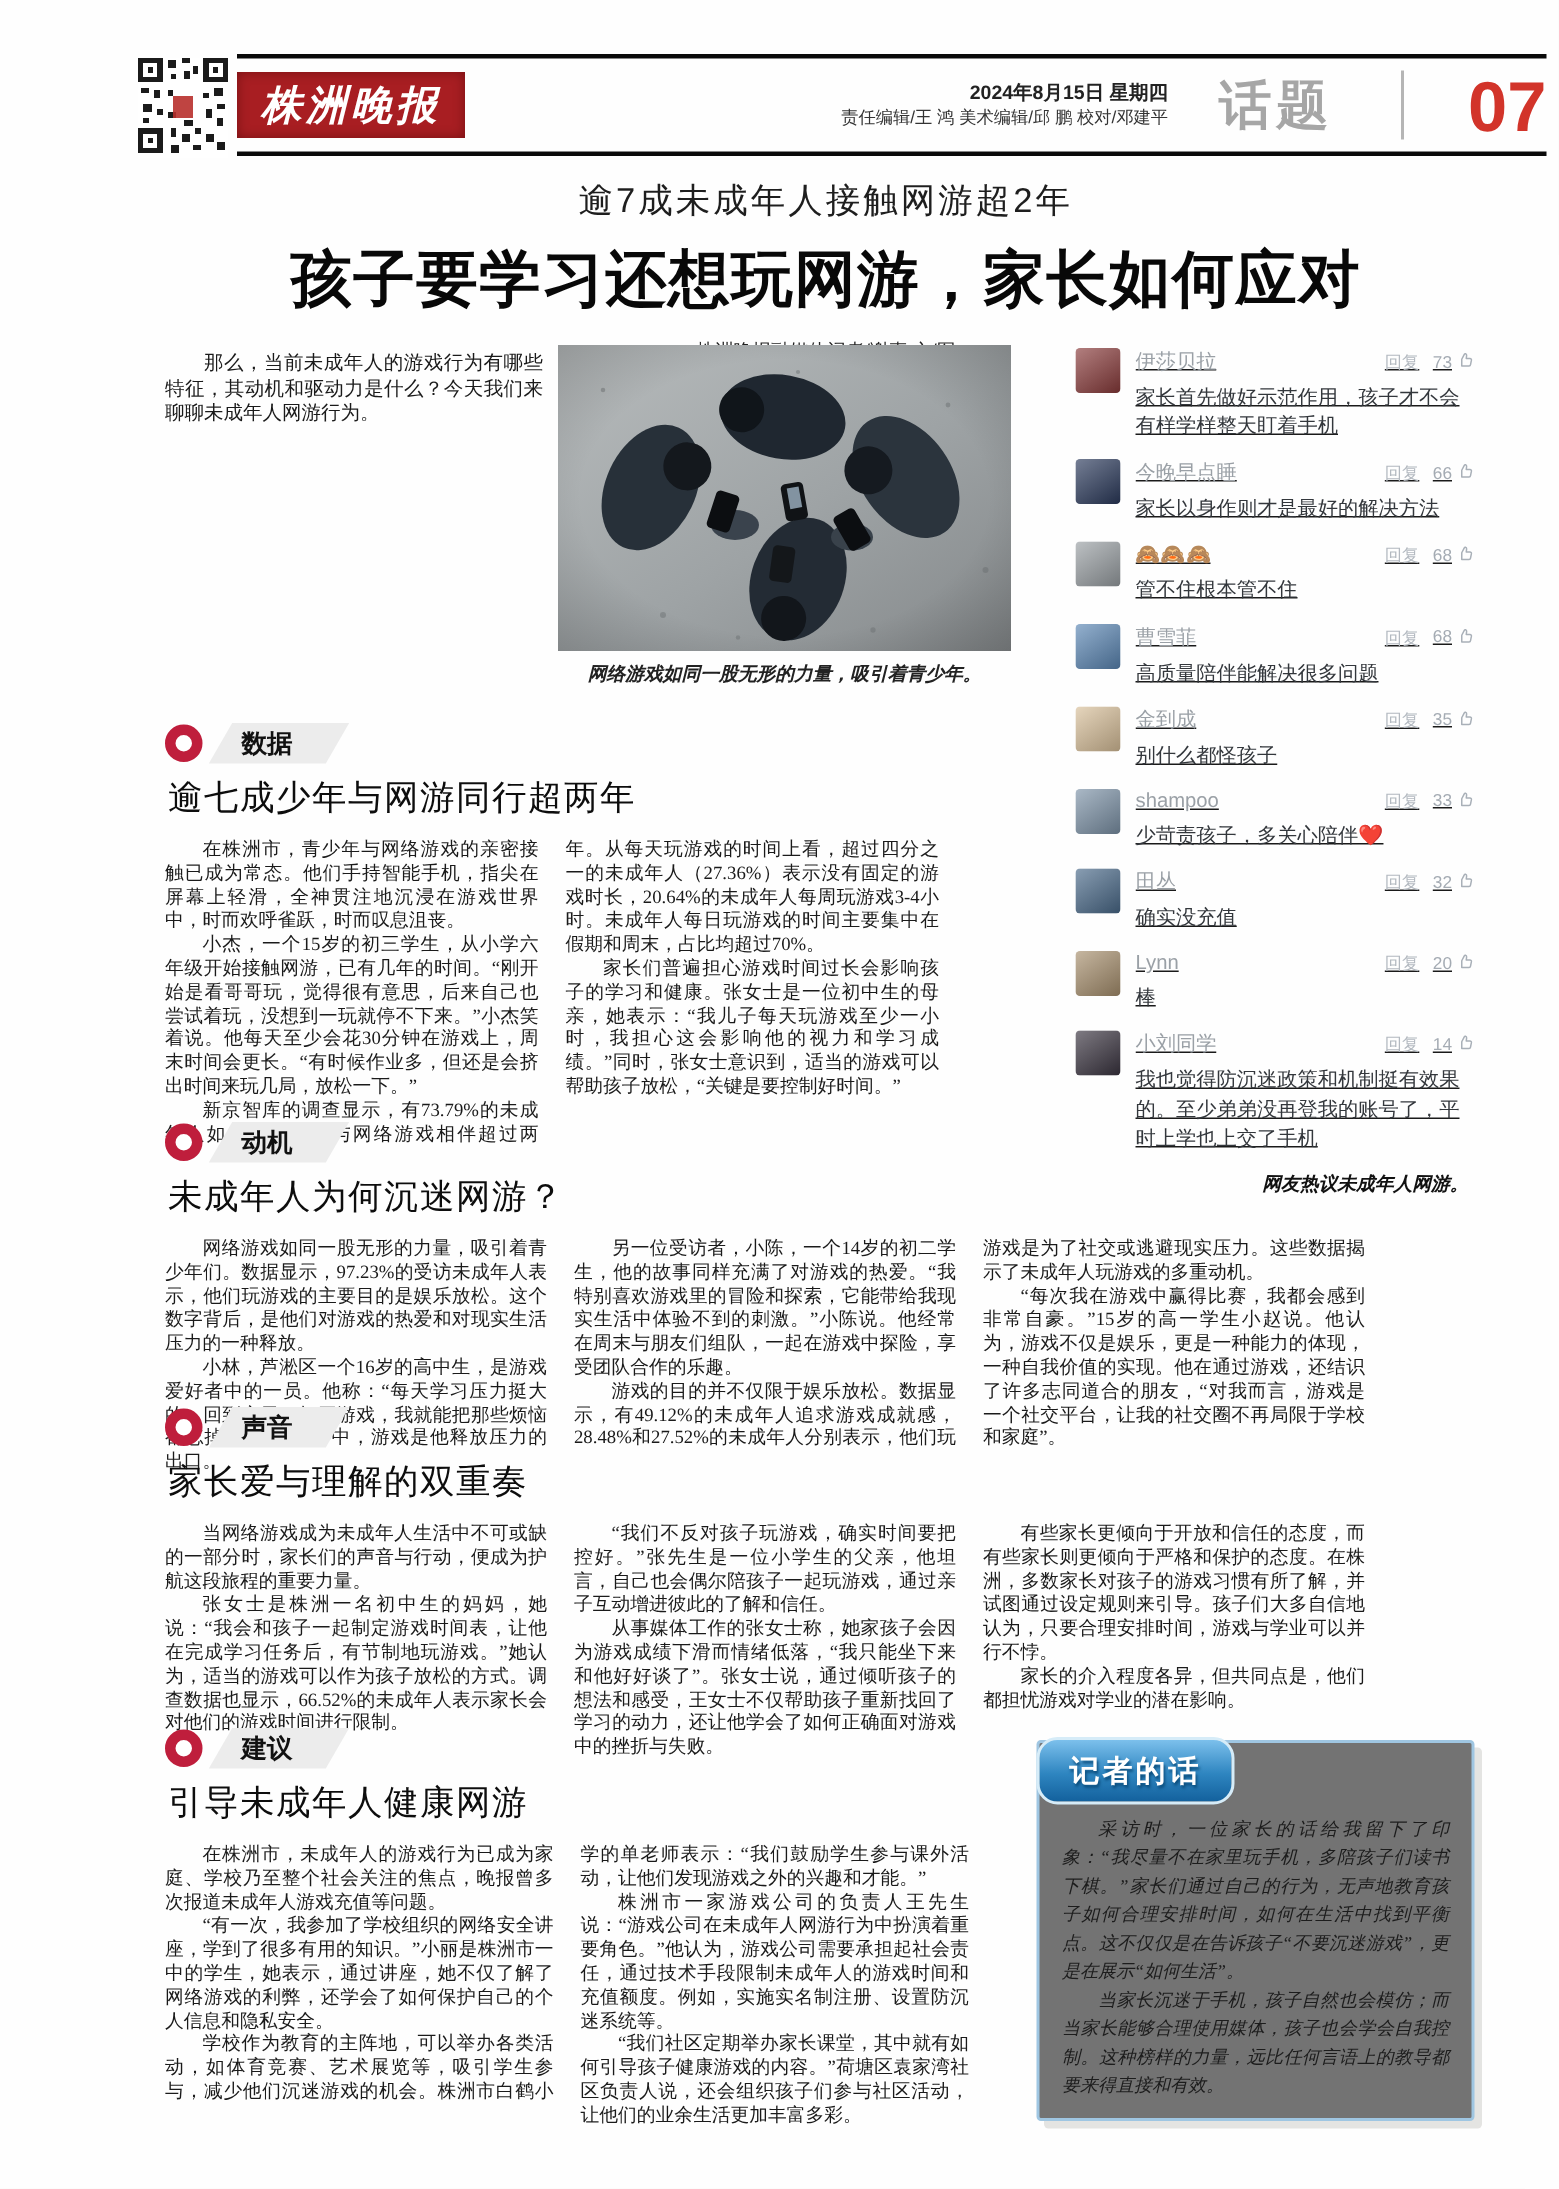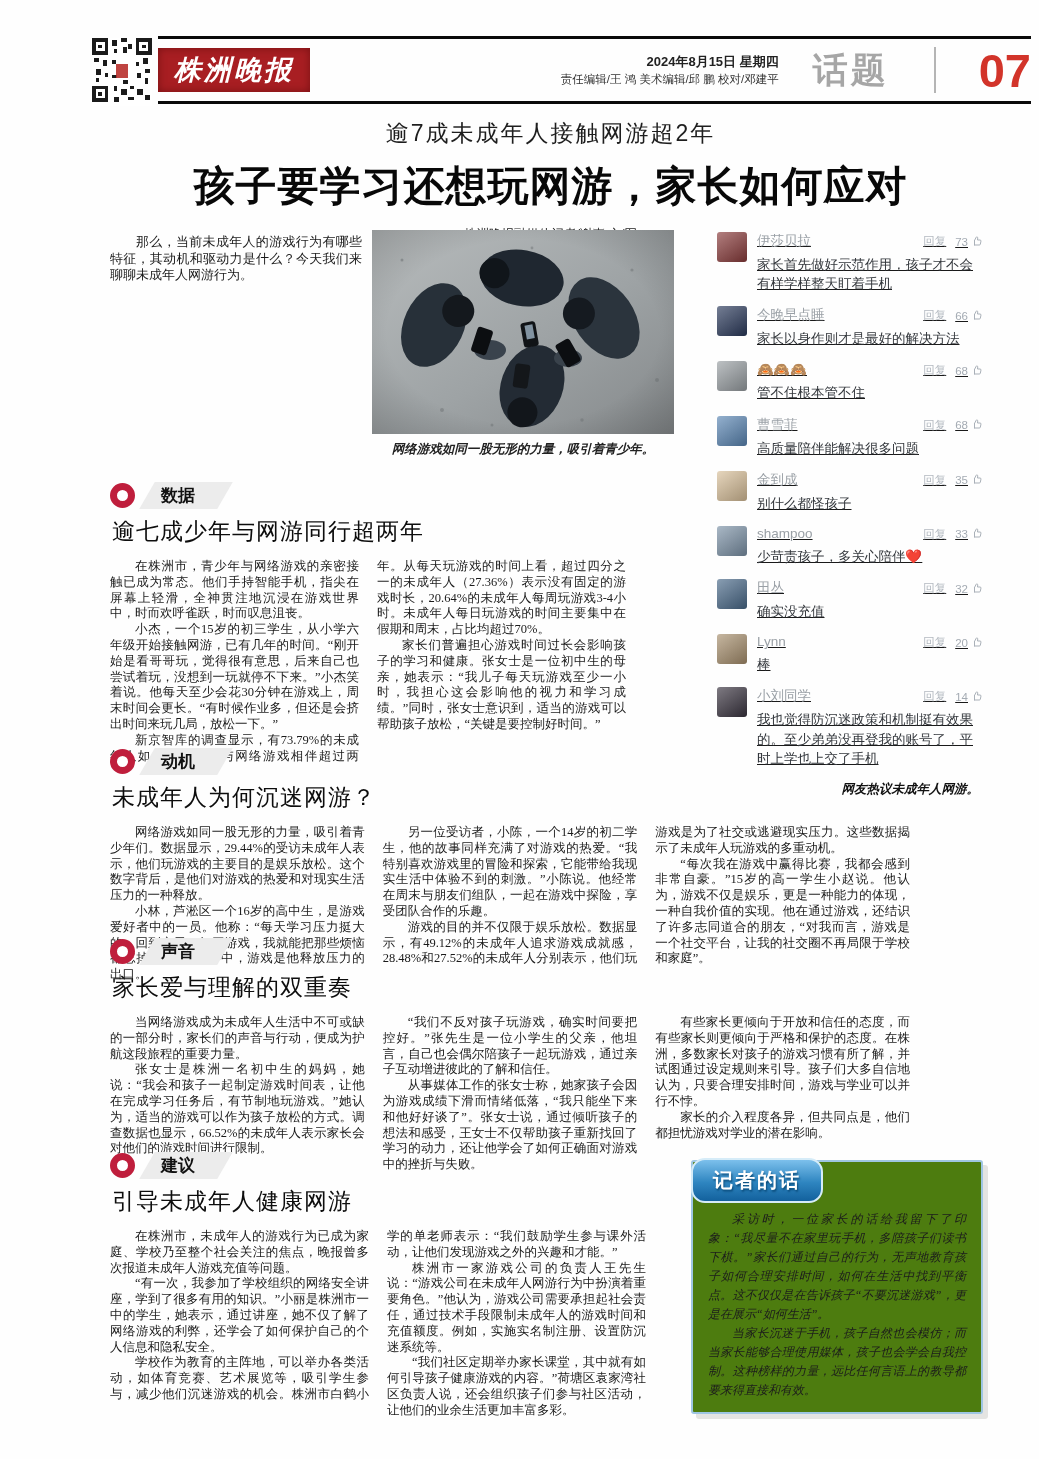--- a/index.html
+++ b/index.html
@@ -61,21 +61,21 @@
   .section-data{left:0;top:252px;width:516px;}
   .section-data .sec-cols{column-count:2;}
   .section-motive{left:0;top:518px;width:800px;}
   .section-motive .sec-cols{column-count:3;}
   .section-voice{left:0;top:708px;width:800px;}
   .section-voice .sec-cols{column-count:3;}
   .section-advice{left:0;top:922px;width:536px;}
   .section-advice .sec-cols{column-count:2;}
 
   
-  .note-box{position:absolute;right:0;top:930px;width:288px;min-height:242px;background:#4d7c0f;border:2px solid #9fc6e2;border-radius:3px;
+  .note-box{position:absolute;right:0;top:930px;width:288px;min-height:242px;background:#737373;border:2px solid #9fc6e2;border-radius:3px;
             box-shadow:5px 5px 0 0 #e4e4e2;}
   .note-badge{position:absolute;left:-2px;top:-4px;background:linear-gradient(180deg,#7cc0ec 0%,#2e85c0 55%,#13619d 100%);
               color:#fff;font-weight:bold;font-size:20px;letter-spacing:2px;padding:7px 20px;border-radius:14px;
               border:2px solid #d6ecf8;text-shadow:1px 2px 2px #0b4d7c;}
   .note-text{padding:48px 15px 12px 15px;font-family:"Liberation Serif","DejaVu Serif",serif;font-style:italic;
              font-size:12px;line-height:19px;color:#1c1c1c;}
   .note-text p{margin:0;text-align:justify;text-indent:2em;}
 </style>
 </head>
 <body>
@@ -394,21 +394,21 @@
         </div>
     </div>
 
     <div class="section section-motive">
       <div class="sec-head">
           <span class="sec-dot"></span>
         <span class="sec-label">动机</span>
         </div>
       <div class="sec-title">未成年人为何沉迷网游？</div>
       <div class="sec-cols">
-          <p>网络游戏如同一股无形的力量，吸引着青少年们。数据显示，29.44%的受访未成年人表示，他们玩游戏的主要目的是娱乐放松。这个数字背后，是他们对游戏的热爱和对现实生活压力的一种释放。</p>
+          <p>网络游戏如同一股无形的力量，吸引着青少年们。数据显示，97.23%的受访未成年人表示，他们玩游戏的主要目的是娱乐放松。这个数字背后，是他们对游戏的热爱和对现实生活压力的一种释放。</p>
           <p>小林，芦淞区一个16岁的高中生，是游戏爱好者中的一员。他称：“每天学习压力挺大的，回到家里，打开游戏，我就能把那些烦恼都忘掉。”在小林心中，游戏是他释放压力的出口。</p>
           <p>另一位受访者，小陈，一个14岁的初二学生，他的故事同样充满了对游戏的热爱。“我特别喜欢游戏里的冒险和探索，它能带给我现实生活中体验不到的刺激。”小陈说。他经常在周末与朋友们组队，一起在游戏中探险，享受团队合作的乐趣。</p>
           <p>游戏的目的并不仅限于娱乐放松。数据显示，有49.12%的未成年人追求游戏成就感，28.48%和27.52%的未成年人分别表示，他们玩游戏是为了社交或逃避现实压力。这些数据揭示了未成年人玩游戏的多重动机。</p>
           <p>“每次我在游戏中赢得比赛，我都会感到非常自豪。”15岁的高一学生小赵说。他认为，游戏不仅是娱乐，更是一种能力的体现，一种自我价值的实现。他在通过游戏，还结识了许多志同道合的朋友，“对我而言，游戏是一个社交平台，让我的社交圈不再局限于学校和家庭”。</p>
         </div>
     </div>
 
     <div class="section section-voice">
       <div class="sec-head">
           <span class="sec-dot"></span>

